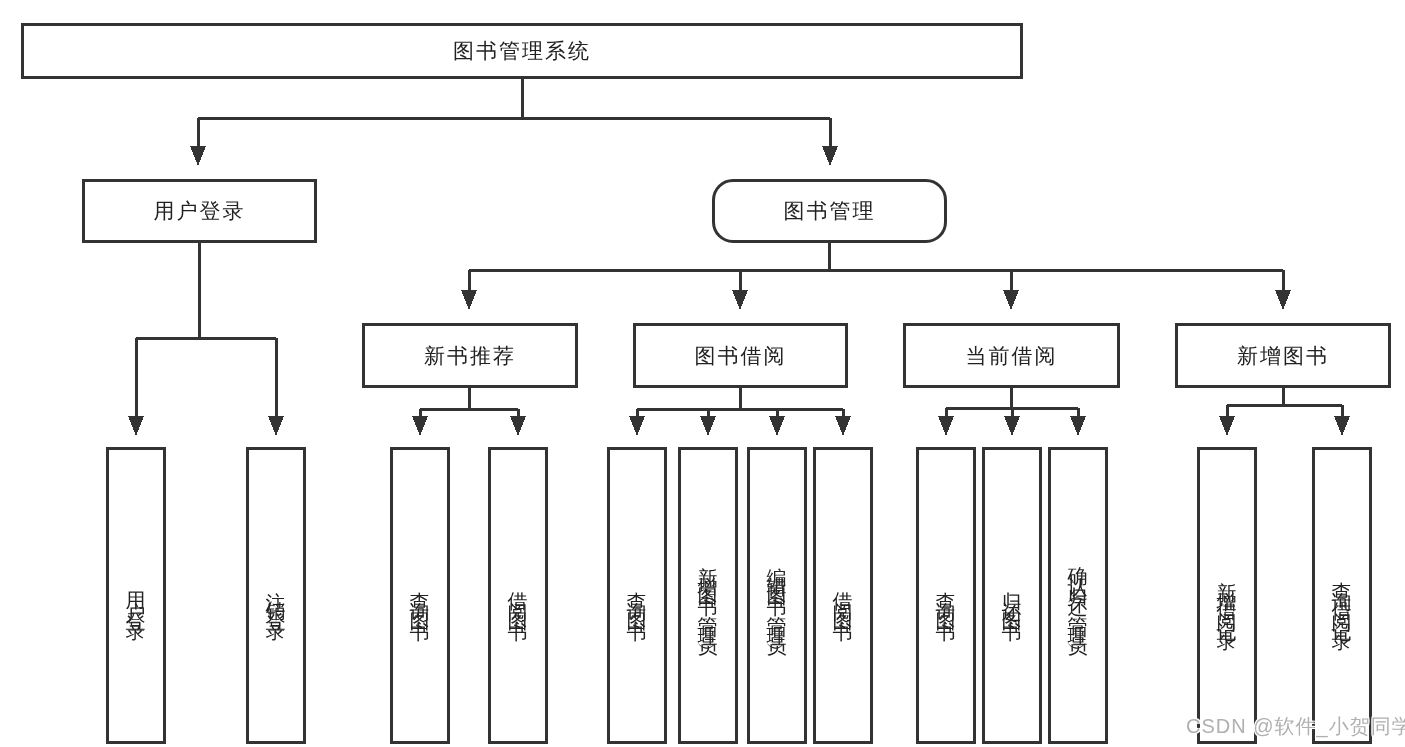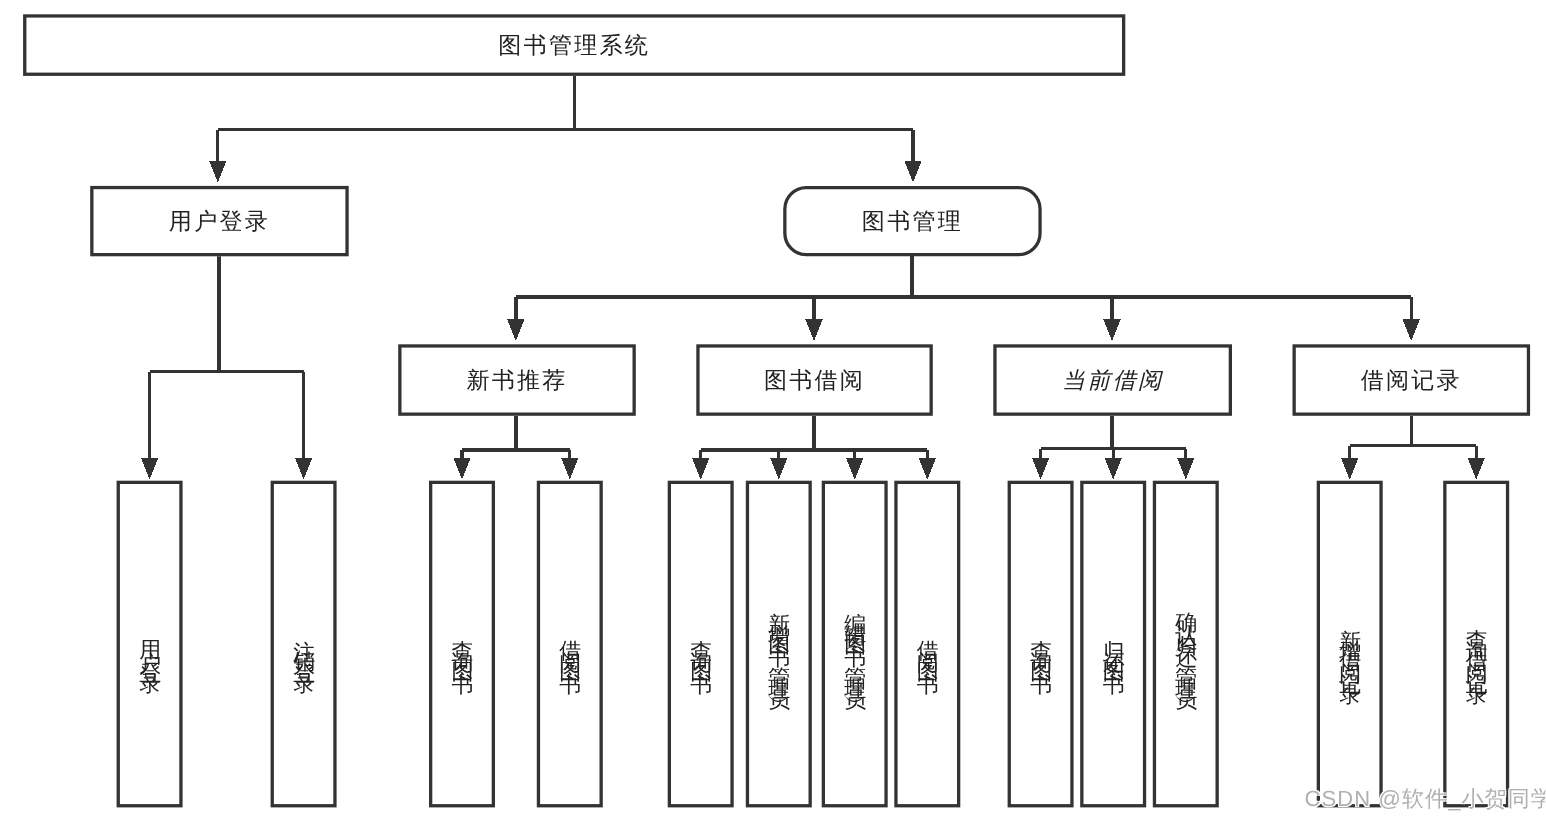--- a/index.html
+++ b/index.html
@@ -25,20 +25,21 @@
   .node {
     position: absolute;
     box-sizing: border-box;
     border: 3px solid #333333;
     background: #ffffff;
     display: flex;
     align-items: center;
     justify-content: center;
     color: #222222;
     z-index: 2;
+    margin-top: 10px;
   }
   .node.h {
     font-size: 21px;
     letter-spacing: 2px;
     white-space: nowrap;
   }
   .leaf {
     top: 437px;
     width: 60px;
     height: 297px;
@@ -50,21 +51,21 @@
     letter-spacing: 10px;
     line-height: 1;
     color: #222222;
   }
   .root-node   { left: 21px;  top: 13px;  width: 1002px; height: 56px; }
   .n-login     { left: 82px;  top: 169px; width: 235px;  height: 64px; }
   .n-mgmt      { left: 712px; top: 169px; width: 235px;  height: 64px; border-radius: 21px; }
   .lvl3        { top: 313px; height: 65px; }
   .n-newbook   { left: 362px;  width: 216px; }
   .n-borrow    { left: 633px;  width: 215px; }
-  .n-current   { left: 903px;  width: 217px; font-style: italic; }
+  .n-current   { left: 903px;  width: 217px; }
   .n-records   { left: 1175px; width: 216px; }
   .lf-1  { left: 106px; }
   .lf-2  { left: 246px; }
   .lf-3  { left: 390px; }
   .lf-4  { left: 488px; }
   .lf-5  { left: 607px; }
   .lf-6  { left: 678px; }
   .lf-7  { left: 747px; }
   .lf-8  { left: 813px; }
   .lf-9  { left: 916px; }
@@ -123,21 +124,21 @@
   </svg>
 
   <div class="node h root-node">图书管理系统</div>
 
   <div class="node h n-login">用户登录</div>
   <div class="node h n-mgmt">图书管理</div>
 
   <div class="node h lvl3 n-newbook">新书推荐</div>
   <div class="node h lvl3 n-borrow">图书借阅</div>
   <div class="node h lvl3 n-current">当前借阅</div>
-  <div class="node h lvl3 n-records">借阅记录</div>
+  <div class="node h lvl3 n-records">新增图书</div>
 
   <div class="node leaf lf-1">
     <span>用户登录</span>
   </div>
   <div class="node leaf lf-2">
     <span>注销登录</span>
   </div>
 
   <div class="node leaf lf-3">
     <span>查询图书</span>

